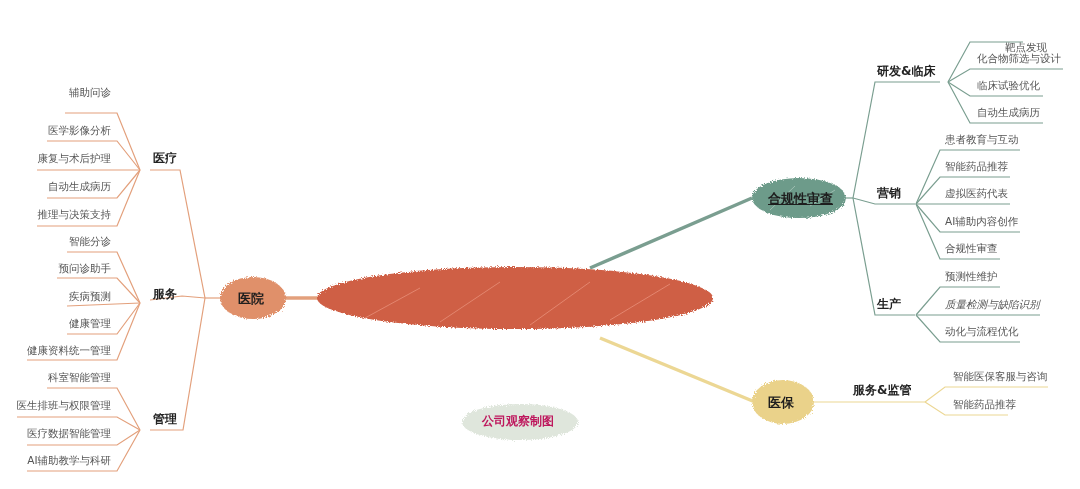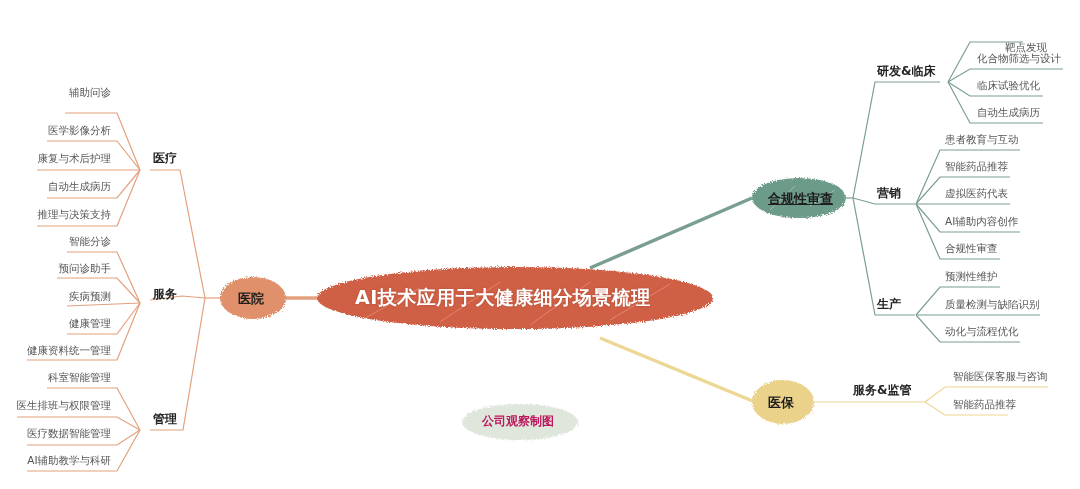--- a/index.html
+++ b/index.html
@@ -100,21 +100,20 @@
 
   <ellipse cx="799" cy="198" rx="47" ry="20" fill="#6d9b8a" filter="url(#rough)"></ellipse>
   <line x1="770" y1="210" x2="795" y2="186" stroke="#a9c5ba" stroke-width="0.8"></line>
   <line x1="810" y1="206" x2="835" y2="190" stroke="#a9c5ba" stroke-width="0.8"></line>
 
   <ellipse cx="783" cy="402" rx="31" ry="22" fill="#ead28a" filter="url(#rough)"></ellipse>
 
   <ellipse cx="520" cy="422" rx="58" ry="18" fill="#dfe6dc" filter="url(#rough)"></ellipse>
 </svg>
 
-<div class="t root" style="left:355px; top:288px;">AI技术应用于大健康细分场景梳理</div>
 
 <div class="t wm" style="left:482px; top:415px;">公司观察制图</div>
 
 <div class="t node" style="left:238px; top:292px;">医院</div>
 
 <div class="t branch" style="left:153px; top:152px;">医疗</div>
 <div class="t branch" style="left:153px; top:288px;">服务</div>
 <div class="t branch" style="left:153px; top:413px;">管理</div>
 
 <div class="t leaf r" style="right:969px; top:87px;padding-left:44px;">辅助问诊</div>
@@ -145,21 +144,21 @@
 <div class="t leaf" style="left:977px; top:80px;">临床试验优化</div>
 <div class="t leaf" style="left:977px; top:107px;">自动生成病历</div>
 
 <div class="t leaf" style="left:945px; top:134px;">患者教育与互动</div>
 <div class="t leaf" style="left:945px; top:161px;">智能药品推荐</div>
 <div class="t leaf" style="left:945px; top:188px;">虚拟医药代表</div>
 <div class="t leaf" style="left:945px; top:216px;">AI辅助内容创作</div>
 <div class="t leaf" style="left:945px; top:243px;">合规性审查</div>
 
 <div class="t leaf" style="left:945px; top:271px;">预测性维护</div>
-<div class="t leaf" style="left:945px; top:299px;">质量检测与缺陷识别</div>
+<div class="t leaf" style="left:945px; top:299px;font-style:italic;">质量检测与缺陷识别</div>
 <div class="t leaf" style="left:945px; top:326px;">动化与流程优化</div>
 
 <div class="t node" style="left:768px; top:396px;">医保</div>
 <div class="t branch" style="left:853px; top:384px;">服务&amp;监管</div>
 <div class="t leaf" style="left:953px; top:371px;">智能医保客服与咨询</div>
 <div class="t leaf" style="left:953px; top:399px;">智能药品推荐</div>
 
 </div>
 
 </body></html>

